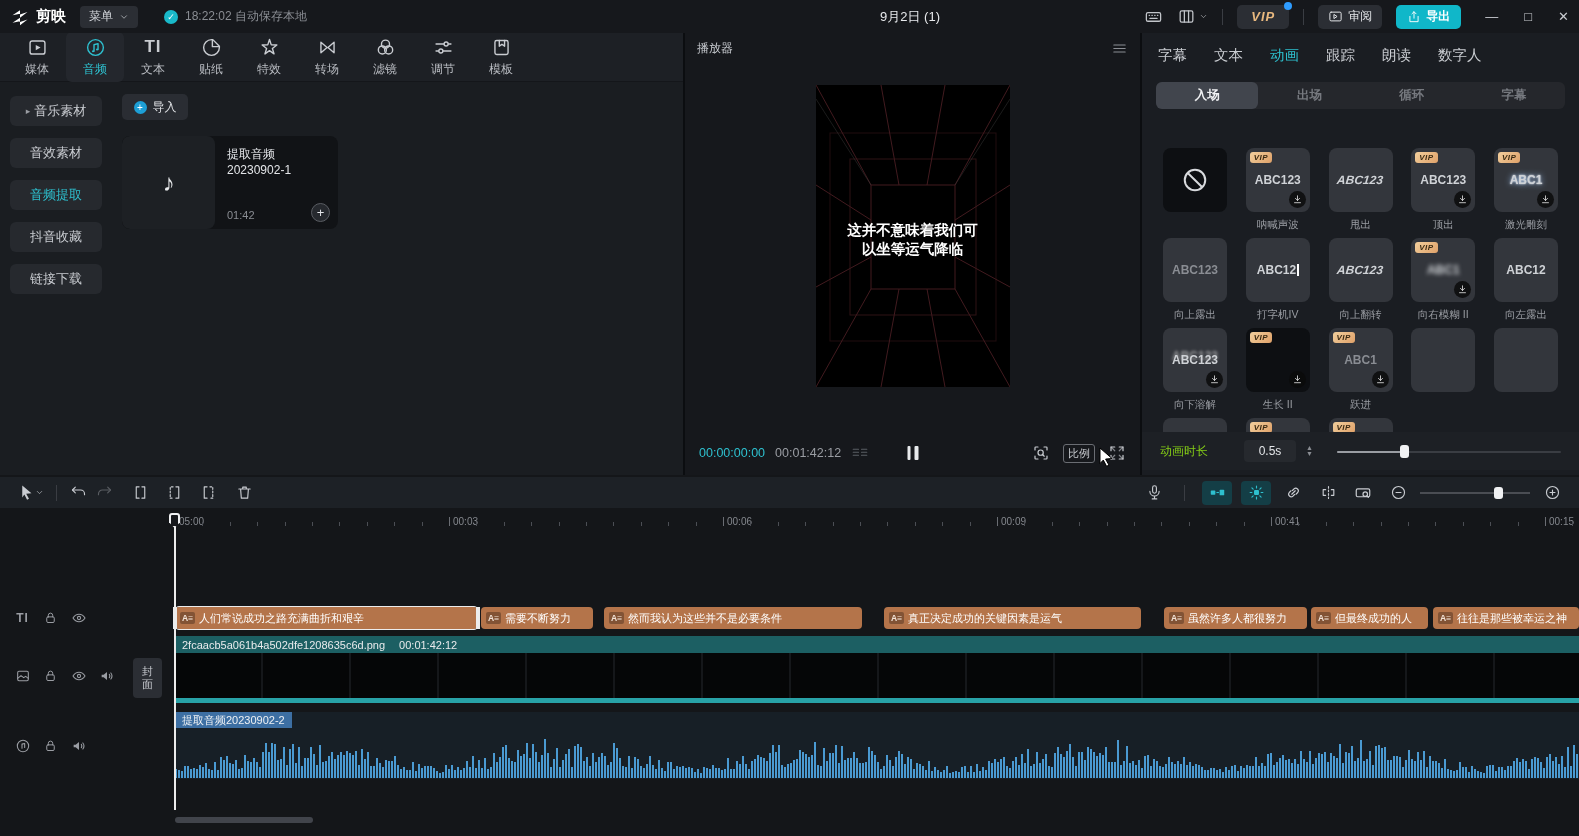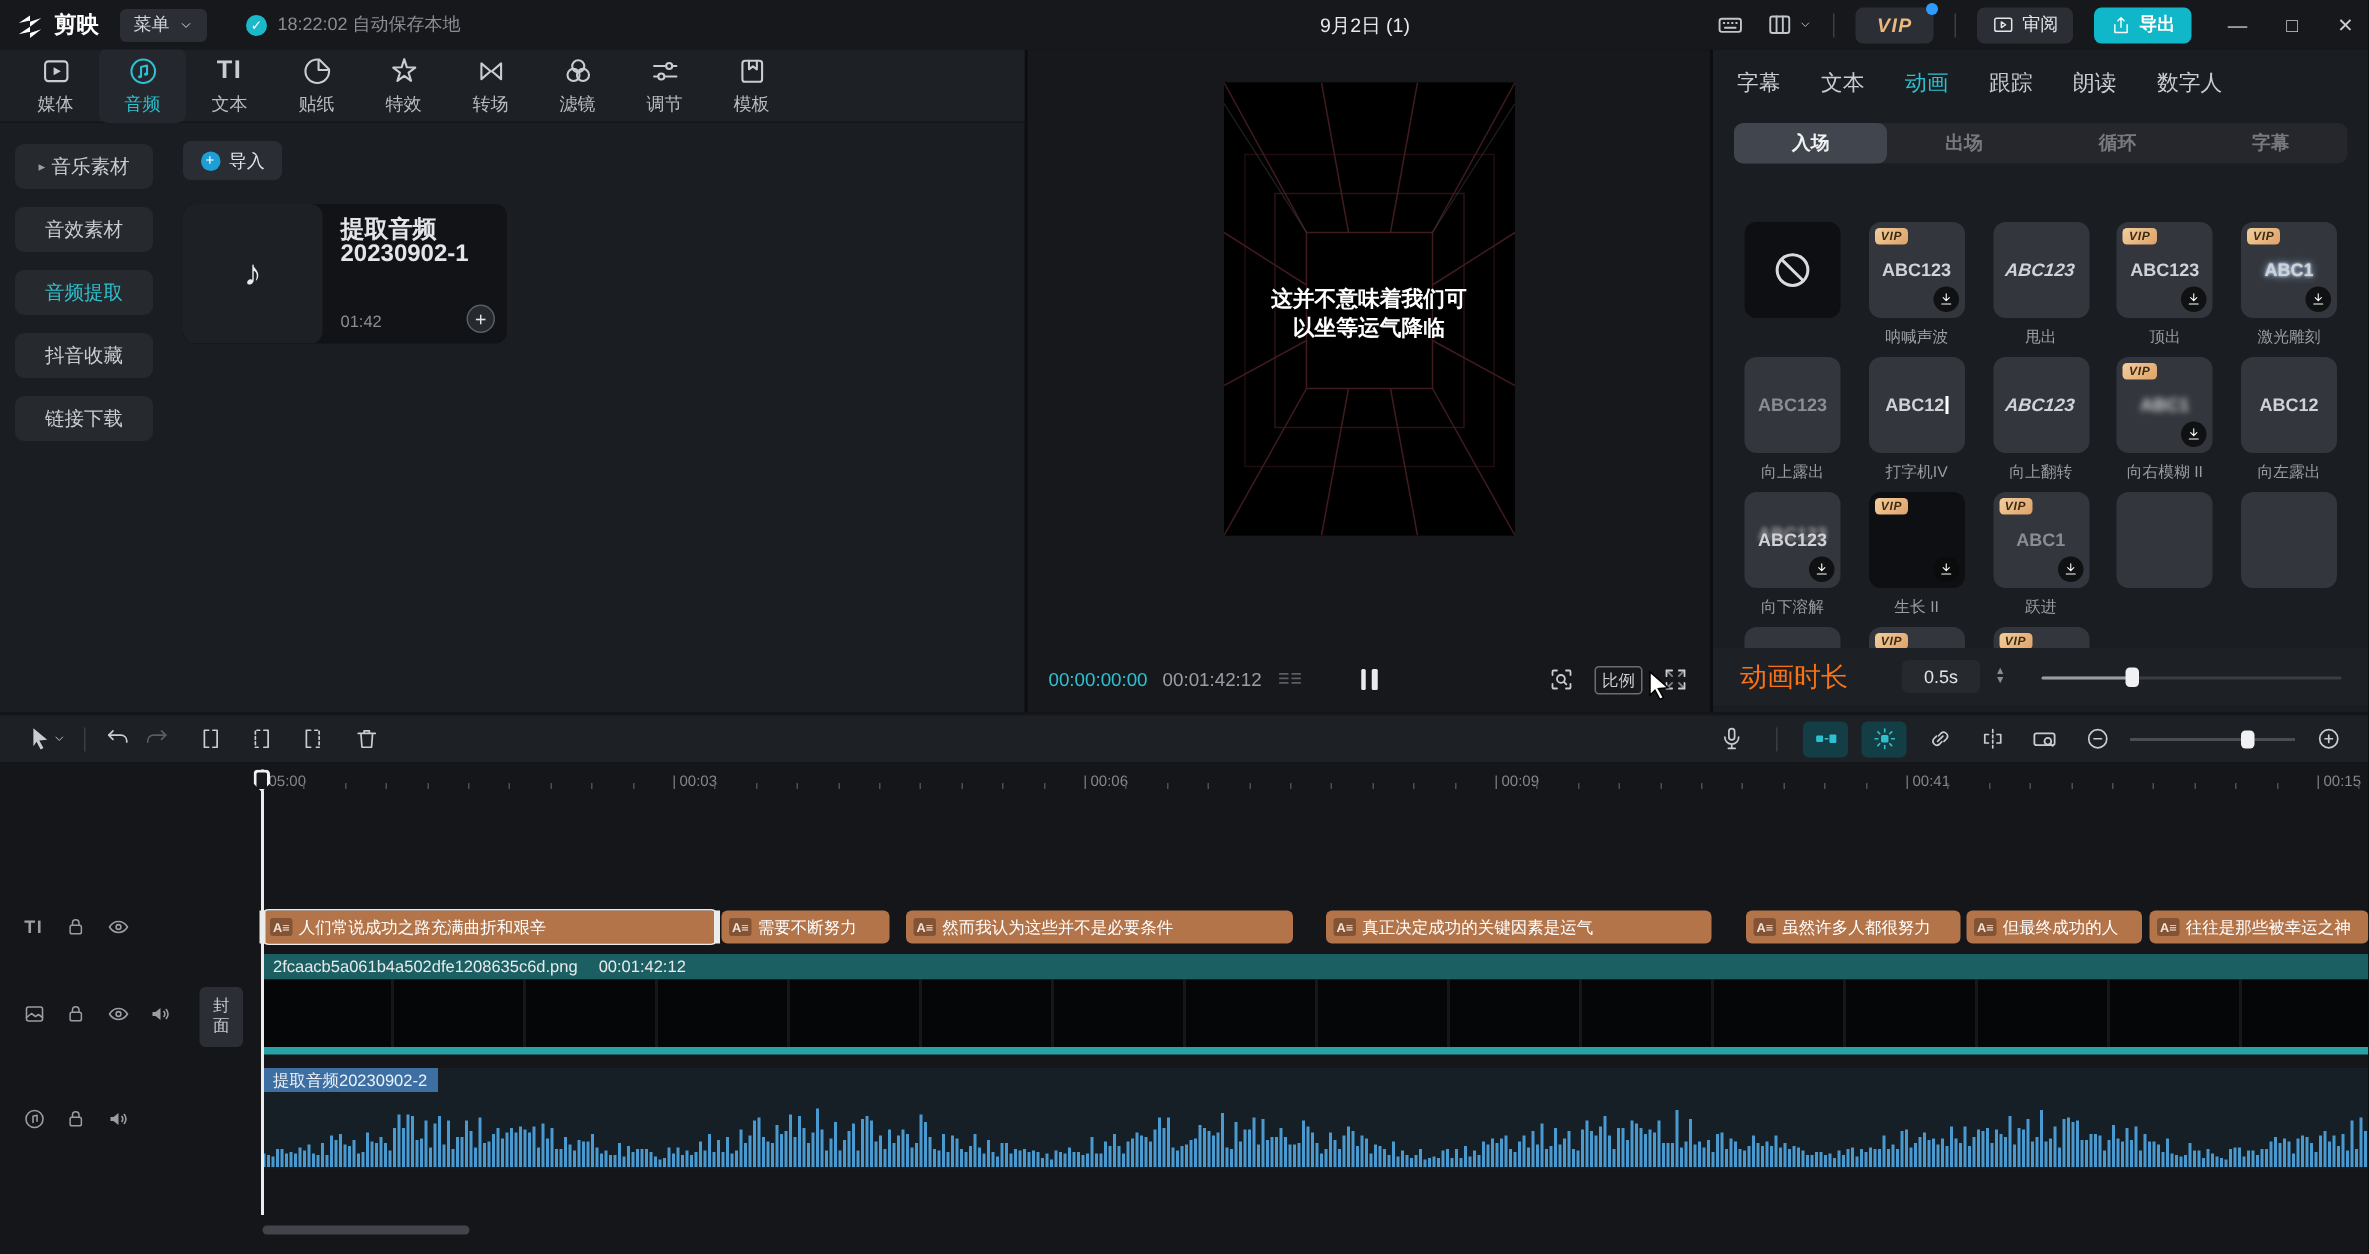--- a/index.html
+++ b/index.html
@@ -39,21 +39,21 @@
   .sidebar{width:112px;padding:14px 10px;display:flex;flex-direction:column;gap:12px;}
   .side-btn{height:30px;background:#26292e;border-radius:6px;display:flex;align-items:center;justify-content:center;gap:4px;font-size:13px;color:#c9ccd1;cursor:default;}
   .side-btn.sel{color:#2ec0cf;}
   .side-arrow{font-size:9px;color:#9a9da3;}
   .media-content{flex:1;padding:12px 10px;position:relative;}
   .import-btn{width:66px;height:26px;background:#2a2d33;border-radius:5px;display:flex;align-items:center;justify-content:center;gap:6px;font-size:12px;color:#e3e5e8;}
   .plus-dot{width:13px;height:13px;border-radius:50%;background:#1d9fd6;color:#fff;font-size:10px;line-height:13px;text-align:center;}
   .audio-card{margin-top:16px;width:216px;height:93px;background:#111316;border-radius:8px;display:flex;overflow:hidden;position:relative;}
   .card-thumb{width:93px;height:93px;background:#1d2024;border-radius:8px;display:flex;align-items:center;justify-content:center;font-size:24px;color:#e8eaec;}
   .card-info{flex:1;padding:10px 10px 8px 12px;display:flex;flex-direction:column;}
-  .card-title{font-size:16px;line-height:16px;color:#e3e5e8;font-weight:bold;}
+  .card-title{font-size:12px;line-height:16px;color:#e3e5e8;}
   .card-dur{margin-top:auto;font-size:11px;color:#8a8d93;}
   .card-add{position:absolute;right:8px;bottom:7px;width:19px;height:19px;border-radius:50%;background:#26292e;border:1px solid #5a5d63;color:#e3e5e8;font-size:13px;line-height:17px;text-align:center;}
 
   
   .panel-player{width:455px;background:#16181c;display:flex;flex-direction:column;position:relative;}
   .player-head{height:30px;display:flex;align-items:center;justify-content:space-between;padding:0 12px;font-size:12px;color:#c9ccd1;}
   .preview-wrap{flex:1;display:flex;align-items:flex-start;justify-content:center;padding-top:22px;}
   .preview{position:relative;width:194px;height:302px;background:#000;}
   .caption{position:absolute;left:0;right:0;top:45%;text-align:center;color:#fff;font-weight:bold;font-size:14.5px;line-height:19px;text-shadow:0 0 3px #000;}
   .player-ctrl{height:44px;display:flex;align-items:center;padding:0 14px;gap:10px;}
@@ -82,21 +82,21 @@
   .v-italic .tile-prev{font-style:italic;transform:skewX(-6deg);}
   .v-dim .tile-prev{color:#8a8d93;}
   .v-blur .tile-prev{filter:blur(2px);}
   .v-glow .tile-prev{text-shadow:0 0 6px #9ec8ff,0 0 2px #fff;}
   .v-dissolve .tile-prev{text-shadow:0 -4px 3px rgba(200,200,200,.7);filter:blur(.4px);}
   .v-cursor .tile-prev::after{content:"";display:inline-block;width:1.5px;height:12px;background:#fff;margin-left:1px;vertical-align:-2px;}
   .vip-badge{position:absolute;top:4px;left:4px;background:linear-gradient(135deg,#f2cf9d,#dfa169);color:#3a2a12;font-size:8px;font-weight:bold;font-style:italic;border-radius:3px;padding:1px 4px;letter-spacing:.5px;}
   .dl-ic{position:absolute;right:4px;bottom:4px;width:17px;height:17px;border-radius:50%;background:rgba(10,10,10,.85);color:#fff;display:flex;align-items:center;justify-content:center;}
   .anim-label{margin-top:6px;font-size:10.5px;color:#9a9da3;white-space:nowrap;}
   .dur-bar{position:absolute;left:0;right:0;bottom:5px;height:38px;background:#1d2025;display:flex;align-items:center;padding:0 18px;gap:10px;}
-  .dur-label{font-size:18px;color:#f97316;}
+  .dur-label{font-size:12px;color:#84cc16;}
   .dur-value{margin-left:26px;width:52px;height:22px;background:#26292e;border-radius:4px;display:flex;align-items:center;justify-content:center;font-size:12px;color:#e3e5e8;}
   .stepper{display:flex;flex-direction:column;color:#8a8d93;font-size:7px;line-height:6px;}
   .dur-slider{flex:1;position:relative;height:14px;margin-left:14px;}
   .dur-track{position:absolute;top:6.5px;left:0;right:0;height:2px;background:#3a3d43;border-radius:1px;}
   .dur-fill{position:absolute;top:6.5px;left:0;width:30%;height:2px;background:#9a9da3;border-radius:1px;}
   .dur-handle{position:absolute;top:1px;left:calc(30% - 4px);width:9px;height:13px;background:#f0f1f3;border-radius:3px;}
 
   
   .timeline{position:relative;height:361px;background:#141619;}
   .tl-toolbar{position:absolute;left:0;right:0;top:2px;height:31px;background:#1d2126;display:flex;align-items:center;padding:0 14px;}
@@ -324,20 +324,26 @@
               <div class="card-title">20230902-1</div>
               <div class="card-dur">01:42</div>
             </div>
             <div class="card-add">+</div>
           </div>
         </div>
       </div>
     </div>
 
     <div class="panel-player">
+      <div class="player-head">
+        <span>播放器</span>
+        <svg class="ic" width="17" height="17" viewBox="0 0 24 24" style="color:#8a8d93">
+            <path d="M4 7h16M4 12h16M4 17h16"></path>
+          </svg>
+      </div>
       <div class="preview-wrap">
         <div class="preview">
           <svg width="194" height="302" viewBox="0 0 194 302">
             <rect width="194" height="302" fill="#000"></rect>
             <g stroke="#58242a" stroke-width="1" opacity="0.75" fill="none">
               <rect x="55" y="100" width="84" height="104"></rect>
               <rect x="34" y="74" width="126" height="156" opacity="0.7"></rect>
               <rect x="14" y="48" width="166" height="208" opacity="0.5"></rect>
               <line x1="0" y1="0" x2="55" y2="100"></line>
                 <line x1="194" y1="0" x2="139" y2="100"></line>

